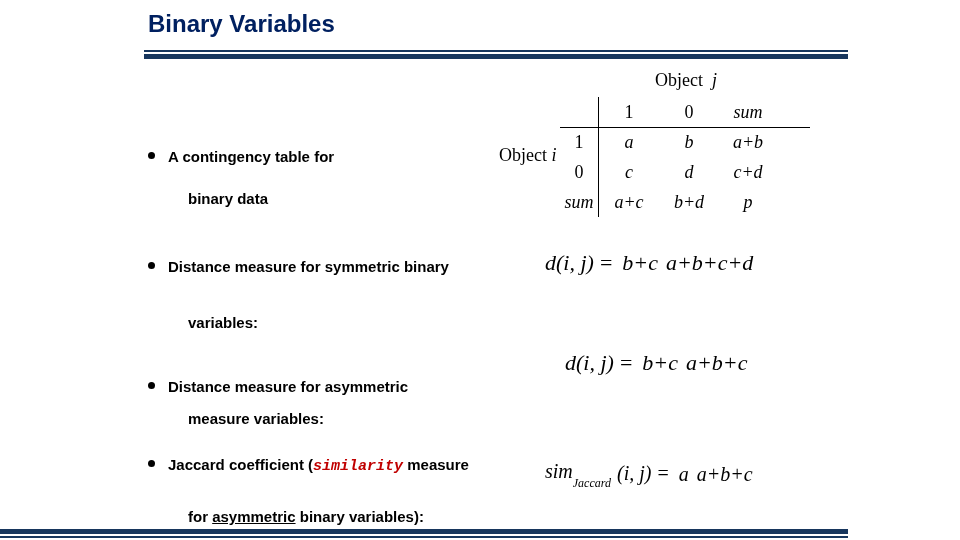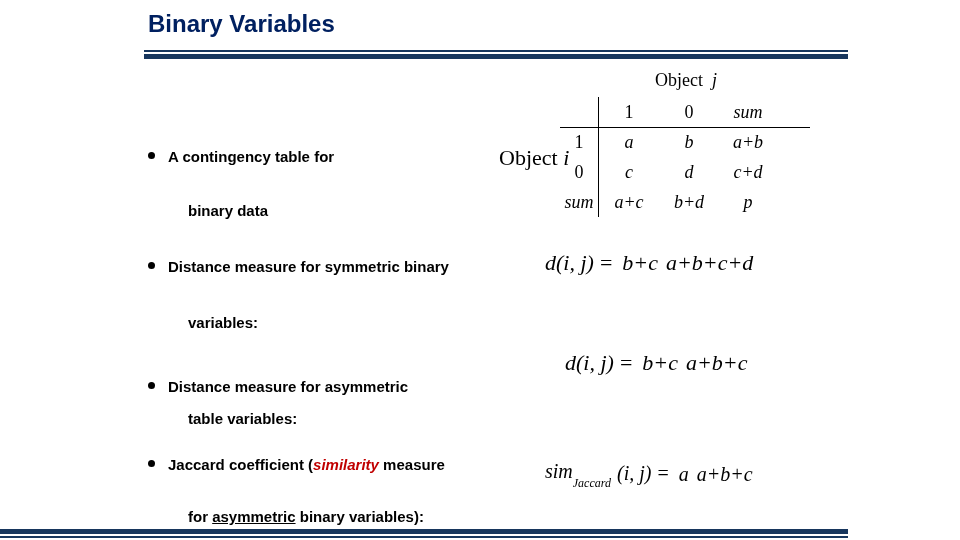--- a/index.html
+++ b/index.html
@@ -77,39 +77,40 @@
     top: 6px;
     width: 7px;
     height: 7px;
     border-radius: 50%;
     background: #000;
   }
   .similarity {
     font-style: italic;
     color: #c00000;
     font-weight: bold;
+    font-family: Liberation Mono, monospace;
   }
   .underline-italic {
     text-decoration: underline;
   }
 
   
   .obj-j-label {
     position: absolute;
     top: 70px;
     left: 655px;
     font-family: "Times New Roman", serif;
     font-size: 18px;
   }
   .obj-i-label {
     position: absolute;
     top: 145px;
     left: 499px;
     font-family: "Times New Roman", serif;
-    font-size: 22px;
+    font-size: 18px;
   }
   .italic-var { font-style: italic; }
 
   .ctable {
     position: absolute;
     top: 97px;
     left: 560px;
     font-family: "Times New Roman", serif;
     font-size: 18px;
   }
@@ -183,33 +184,33 @@
 
 <div class="slide">
   <div class="title">Binary Variables</div>
   <div class="rule-top"></div>
   <div class="rule-bottom"></div>
 
   <div class="body-text" style="top:146px;">
     <span class="bullet-dot"></span>
     <span>A contingency table for</span>
   </div>
-  <div class="body-text cont" style="top:200px;">binary data</div>
+  <div class="body-text cont" style="top:188px;">binary data</div>
 
   <div class="body-text" style="top:256px;width:320px;">
     <span class="bullet-dot"></span>
     <span>Distance measure for symmetric binary</span>
   </div>
   <div class="body-text cont" style="top:312px;">variables:</div>
 
   <div class="body-text" style="top:376px;width:300px;">
     <span class="bullet-dot"></span>
     <span>Distance measure for asymmetric</span>
   </div>
-  <div class="body-text cont" style="top:408px;">table variables:</div>
+  <div class="body-text cont" style="top:408px;">measure variables:</div>
 
   <div class="body-text" style="top:454px;width:340px;">
     <span class="bullet-dot"></span>
     <span>Jaccard coefficient (</span><span class="similarity">similarity</span><span> measure</span>
   </div>
   <div class="body-text cont" style="top:506px;width:340px;">
     <span>for </span><span class="underline-italic">asymmetric</span><span> binary variables):</span>
   </div>
 
   <div class="obj-j-label">

